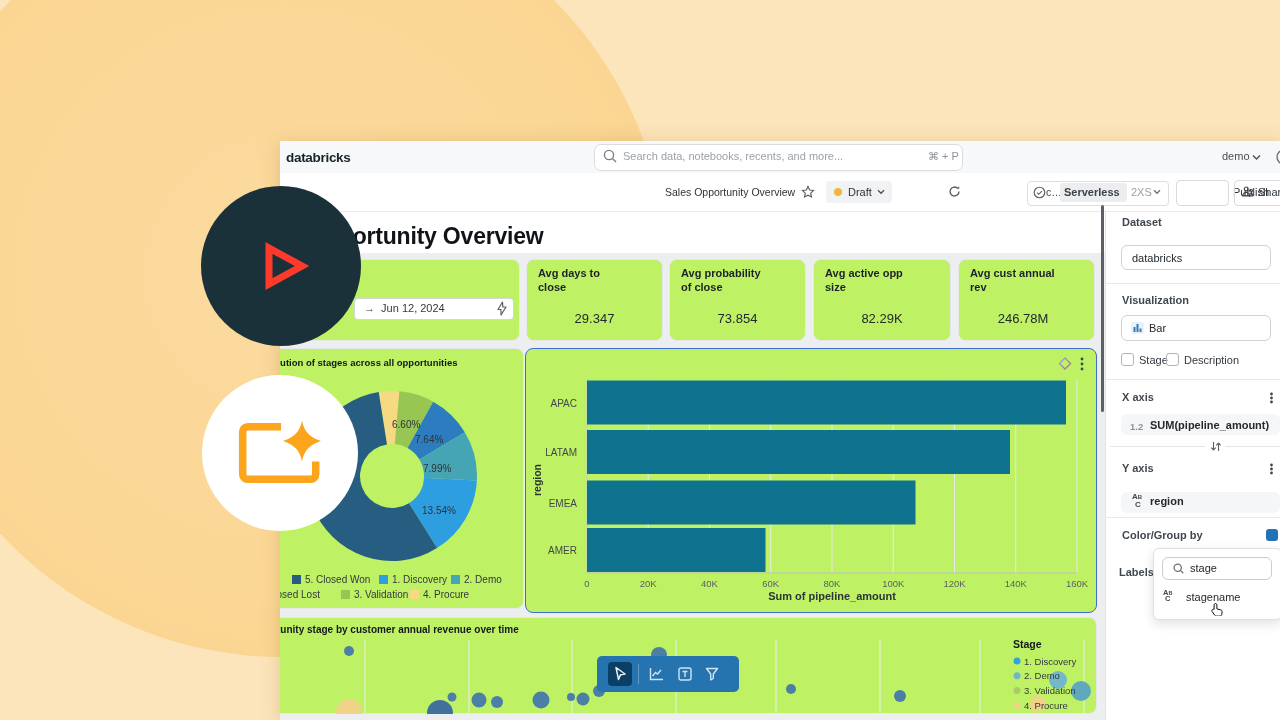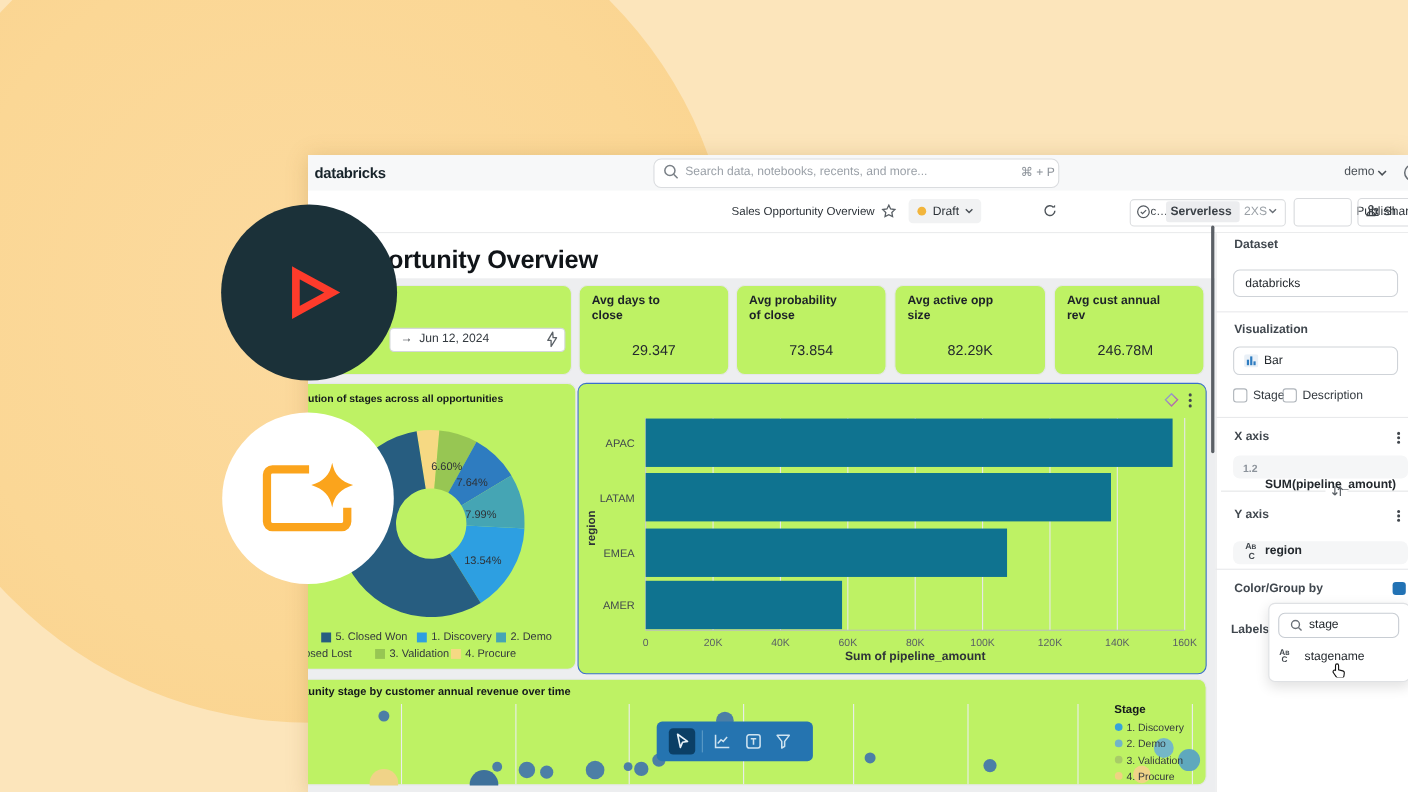--- a/index.html
+++ b/index.html
@@ -256,21 +256,21 @@
   <div class="abs" style="left:904px;top:213px;font-size:11px;color:#33393f;">Description</div>
   <div class="abs" style="left:825px;top:238px;width:175px;height:1px;background:#e8e9eb;"></div>
   <div class="abs" style="left:842px;top:250px;font-size:11px;font-weight:bold;color:#40474e;">X axis</div>
   <svg class="abs" style="left:990px;top:251px" width="3" height="12" viewBox="0 0 3 12">
       <circle cx="1.5" cy="2" r="1.4" fill="#41474d"></circle>
       <circle cx="1.5" cy="6" r="1.4" fill="#41474d"></circle>
       <circle cx="1.5" cy="10" r="1.4" fill="#41474d"></circle>
     </svg>
   <div class="abs" style="left:841px;top:273px;width:159px;height:21px;background:#f5f6f7;border-radius:6px;"></div>
   <div class="abs" style="left:850px;top:280px;font-size:9.5px;font-weight:bold;color:#8c939b;">1.2</div>
-  <div class="abs" style="left:870px;top:294px;font-size:11px;font-weight:bold;color:#24292e;">SUM(pipeline_amount)</div>
+  <div class="abs" style="left:870px;top:278px;font-size:11px;font-weight:bold;color:#24292e;">SUM(pipeline_amount)</div>
   <div class="abs" style="left:830px;top:305px;width:95px;height:1px;background:#e4e5e7;"></div>
   <div class="abs" style="left:945px;top:305px;width:55px;height:1px;background:#e4e5e7;"></div>
   <svg class="abs" style="left:930px;top:300px" width="12" height="11" viewBox="0 0 12 11">
       <path d="M3.5 1v8M3.5 9l-2.2-2.3M3.5 9l2.2-2.3" fill="none" stroke="#5a6066" stroke-width="1.1"></path>
       <path d="M8.5 10V2M8.5 2L6.3 4.3M8.5 2l2.2 2.3" fill="none" stroke="#5a6066" stroke-width="1.1"></path>
     </svg>
   <div class="abs" style="left:842px;top:321px;font-size:11px;font-weight:bold;color:#40474e;">Y axis</div>
   <svg class="abs" style="left:990px;top:322px" width="3" height="12" viewBox="0 0 3 12">
       <circle cx="1.5" cy="2" r="1.4" fill="#41474d"></circle>
       <circle cx="1.5" cy="6" r="1.4" fill="#41474d"></circle>

